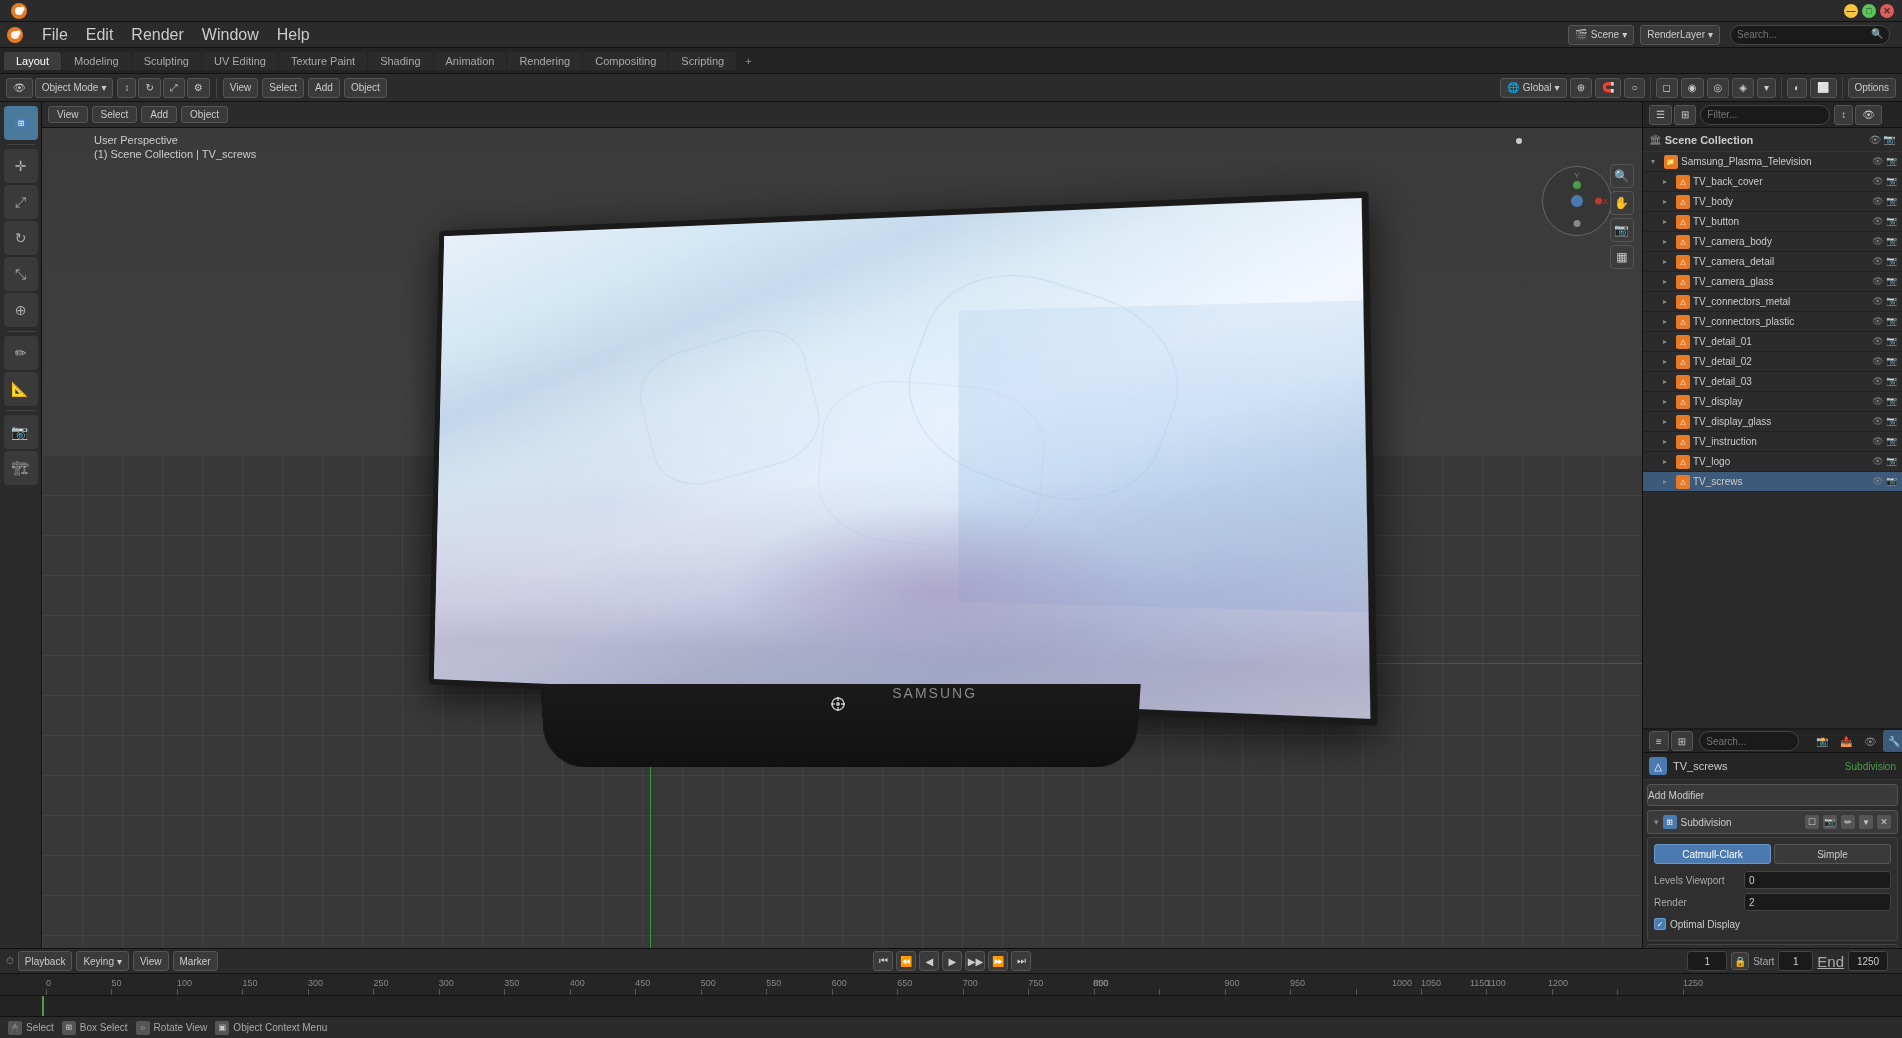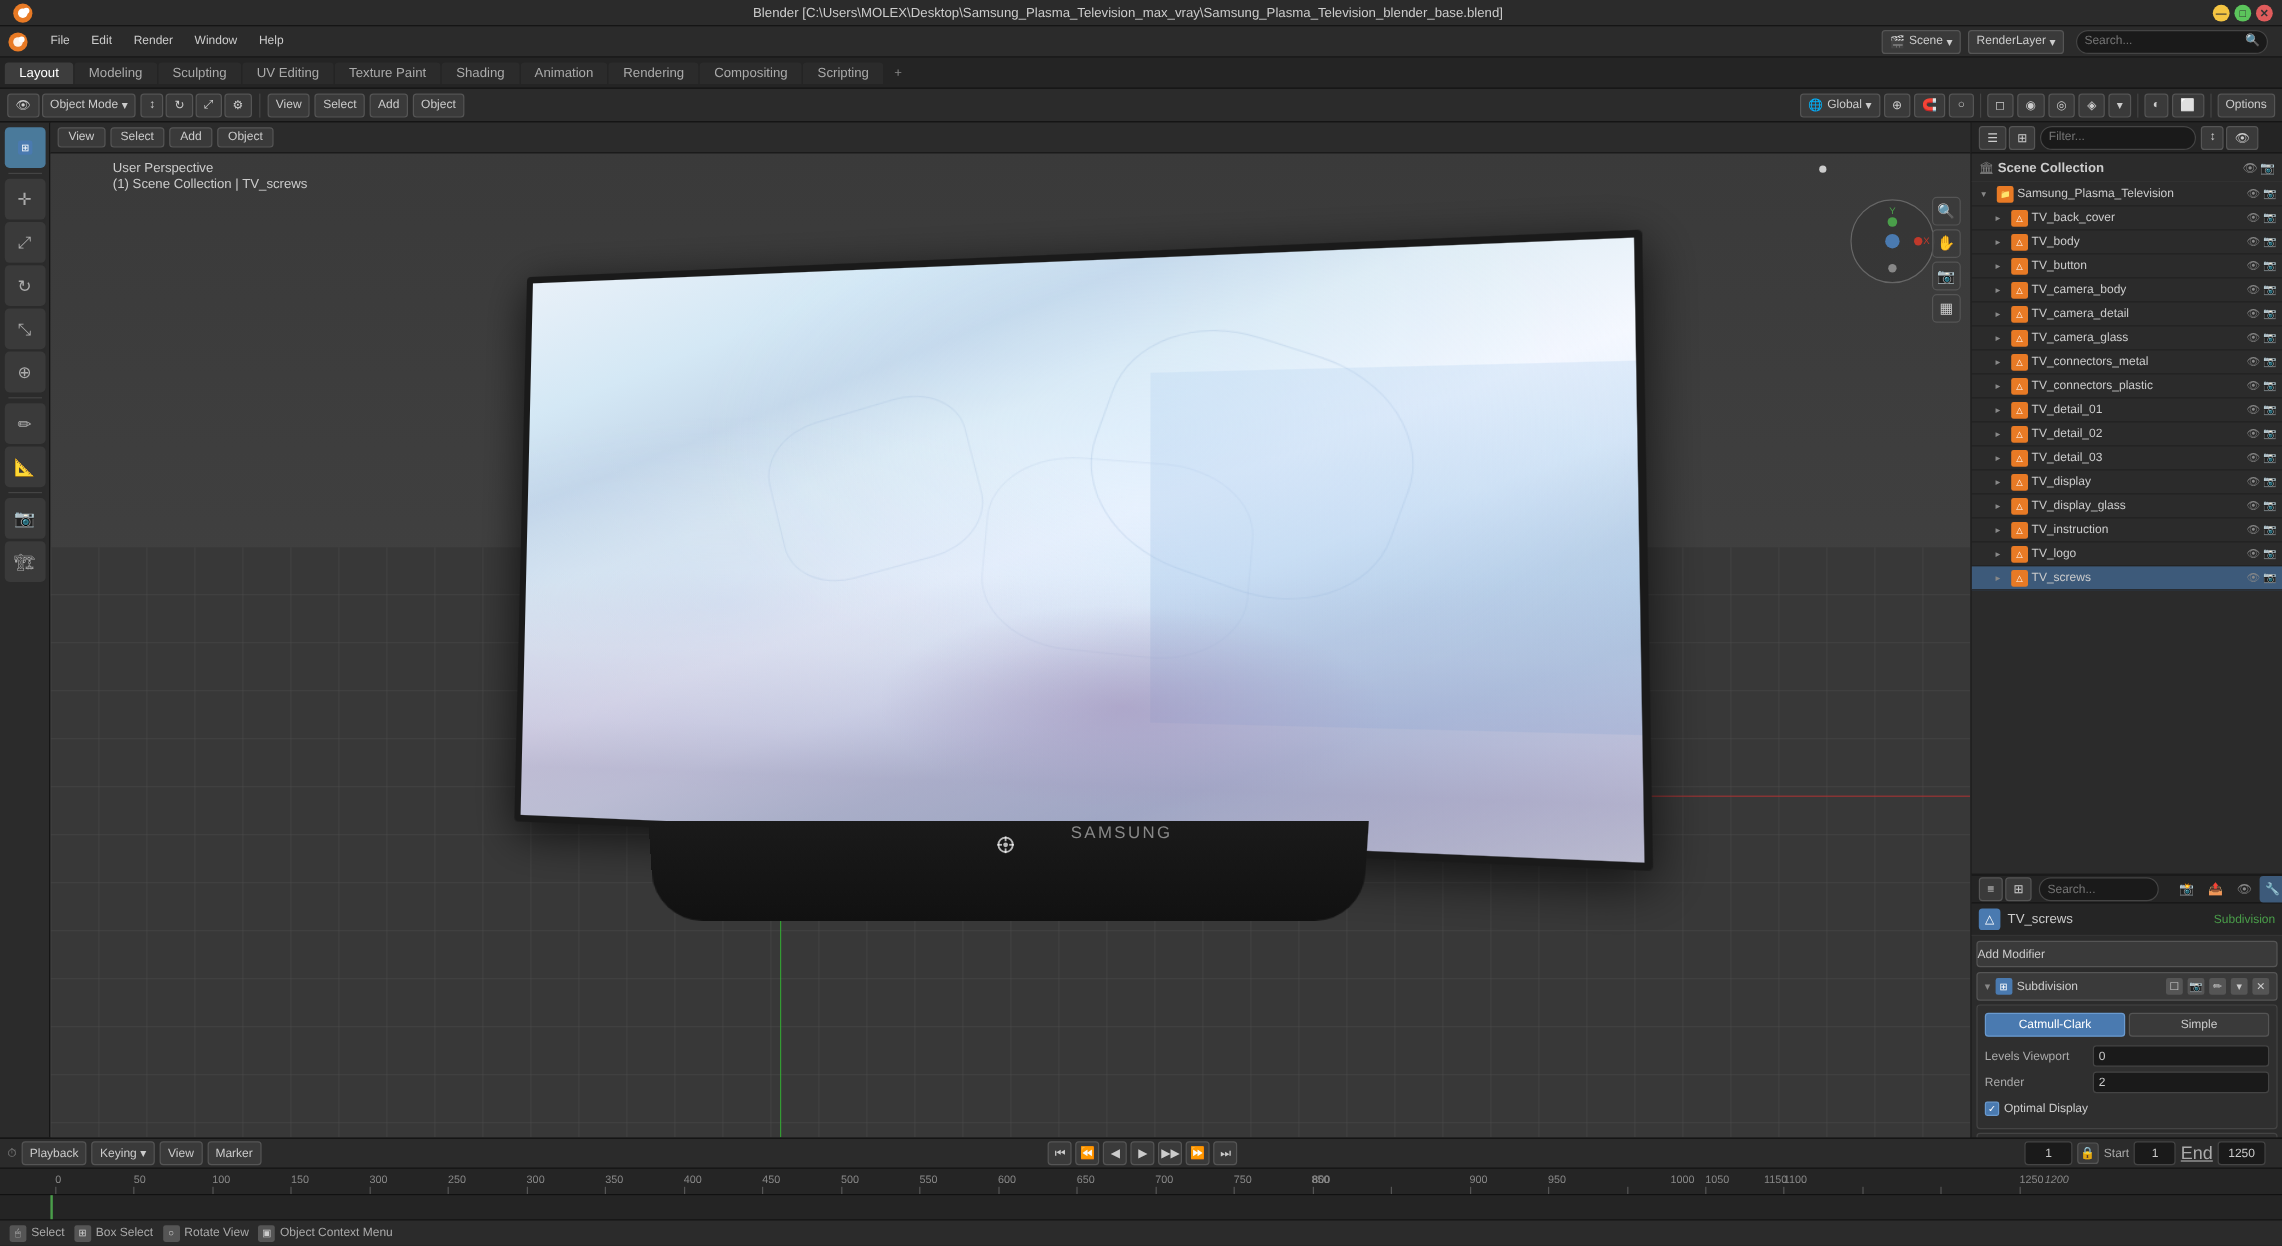--- a/index.html
+++ b/index.html
@@ -49,21 +49,21 @@
       height: 26px;
       background: #2b2b2b;
       display: flex;
       align-items: center;
       padding: 0 4px;
       border-bottom: 1px solid #111;
       gap: 2px;
     }
     .menu-item {
       padding: 2px 8px;
-      font-size: 10px;
+      font-size: 16px;
       color: #ccc;
       cursor: pointer;
       border-radius: 3px;
     }
 
     
     #workspace-tabs {
       height: 26px;
       background: #242424;
       display: flex;
@@ -669,21 +669,20 @@
 <div id="title-bar">
   <div style="display:flex;align-items:center;gap:8px;">
     <div class="blender-logo">
       <svg width="18" height="18" viewBox="0 0 18 18">
         <circle cx="9" cy="9" r="8" fill="#e87a25"></circle>
         <circle cx="9" cy="9" r="4" fill="#fff"></circle>
         <circle cx="12" cy="7" r="2.5" fill="#fff"></circle>
       </svg>
     </div>
   </div>
-  <div class="title">Blender [C:\Users\MOLEX\Desktop\Samsung_Plasma_Television_max_vray\Samsung_Plasma_Television_blender_base.blend]</div>
   <div class="win-controls">
     <div class="win-btn minimize">—</div>
     <div class="win-btn maximize">□</div>
     <div class="win-btn close">✕</div>
   </div>
 </div>
 
 <div id="menu-bar">
   <div class="blender-logo">
     <svg width="18" height="18" viewBox="0 0 18 18">
@@ -1231,21 +1230,21 @@
           <span class="tl-num" style="left: 1284.05px;">950</span>
           <div class="tl-tick" style="left: 1284.05px;"></div>
           <span class="tl-num" style="left: 1386px;">1000</span>
           <div class="tl-tick" style="left: 1349.52px;"></div>
           <span class="tl-num" style="left: 1415px;">1050</span>
           <div class="tl-tick" style="left: 1415px;"></div>
           <span class="tl-num" style="left: 1480.48px;">1100</span>
           <div class="tl-tick" style="left: 1480.48px;"></div>
           <span class="tl-num" style="left: 1464px;">1150</span>
           <div class="tl-tick" style="left: 1545.95px;"></div>
-          <span class="tl-num" style="left: 1698px; font-style: italic;">1200</span>
+          <span class="tl-num" style="left: 1542px;">1200</span>
           <div class="tl-tick" style="left: 1611.43px;"></div>
           <span class="tl-num" style="left: 1676.9px;">1250</span>
           <div class="tl-tick" style="left: 1676.9px;"></div>
         </div>
     </div>
 
     <div id="timeline-track" style="height:20px;background:#242424;position:relative;">
       <div class="current-frame-marker"></div>
     </div>
 

